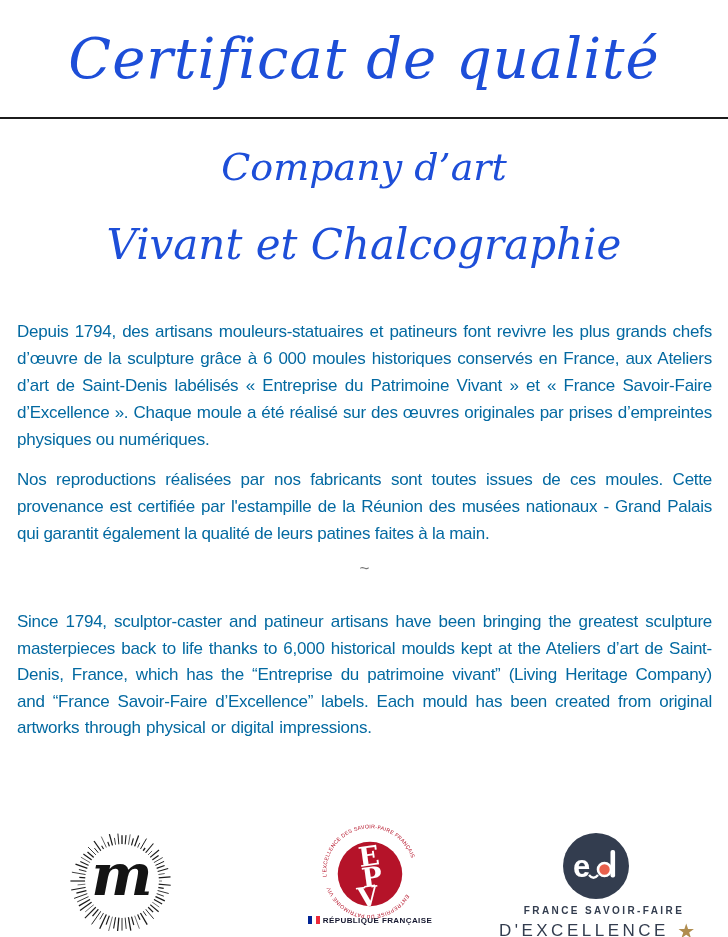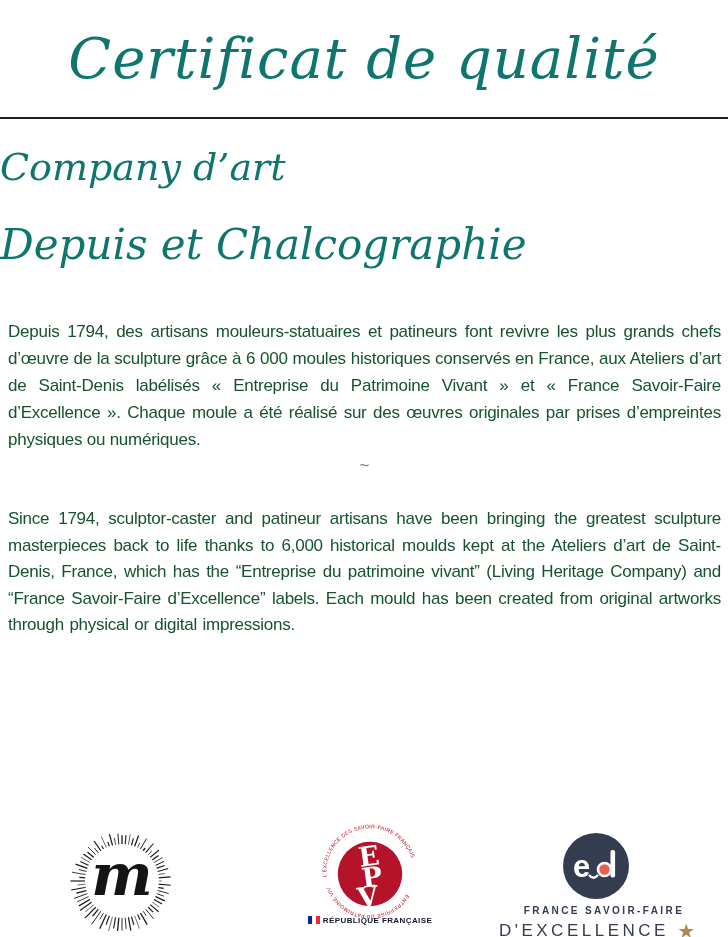--- a/index.html
+++ b/index.html
@@ -9,43 +9,44 @@
     background:#ffffff;
     overflow:hidden;
     font-family:"Liberation Sans",sans-serif;
     color:#1f1f1f;
   }
   
   .cal{
     font-family:"DejaVu Serif",serif;
     font-style:italic;
     font-weight:400;
-    color:#0f766e;
+    color:#1d4ed8;
+    text-align:center;
     white-space:nowrap;
   }
   .main-title{
     height:117px;
     display:flex;align-items:center;justify-content:center;
     font-size:56px;
     letter-spacing:1px;
   }
   .rule{
     border:0;border-top:2px solid #1c1c1c;
     margin:0;width:100%;
   }
   .sub1{margin:26px 0 0 0;font-size:38px;line-height:44px;}
   .sub2{margin:30px 0 0 0;font-size:42px;line-height:52px;}
   
   .content{padding:0 3px 0 4px;}
   .par{
-    margin:4px;
+    margin:13px;
     text-align:justify;
     font-size:17px;
     letter-spacing:-0.25px;
-    color:#14532d;
+    color:#0369a1;
   }
   .fr{line-height:27px;}
   .en{line-height:26.5px;word-spacing:1px;}
   #fr1{margin-top:47px;}
   #fr2{margin-top:8px;}
   .tilde{
     text-align:center;
     font-size:17px;line-height:18px;
     color:#777;margin-top:0;
   }
@@ -88,24 +89,25 @@
 </style>
 </head>
 <body>
 
 <div class="page">
 
   <div class="cal main-title">Certificat de qualité</div>
   <hr class="rule">
 
   <div class="cal sub1">Company d’art</div>
-  <div class="cal sub2">Depuis et Chalcographie</div>
+  <div class="cal sub2">Vivant et Chalcographie</div>
 
   <div class="content">
     <p id="fr1" class="par fr">Depuis 1794, des artisans mouleurs-statuaires et patineurs font revivre les plus grands chefs d’œuvre de la sculpture grâce à 6 000 moules historiques conservés en France, aux Ateliers d’art de Saint-Denis labélisés « Entreprise du Patrimoine Vivant » et « France Savoir-Faire d’Excellence ». Chaque moule a été réalisé sur des œuvres originales par prises d’empreintes physiques ou numériques.</p>
+    <p id="fr2" class="par fr">Nos reproductions réalisées par nos fabricants sont toutes issues de ces moules. Cette provenance est certifiée par l'estampille de la Réunion des musées nationaux - Grand Palais qui garantit également la qualité de leurs patines faites à la main.</p>
     <div class="tilde">~</div>
     <p id="en1" class="par en">Since 1794, sculptor-caster and patineur artisans have been bringing the greatest sculpture masterpieces back to life thanks to 6,000 historical moulds kept at the Ateliers d’art de Saint-Denis, France, which has the “Entreprise du patrimoine vivant” (Living Heritage Company) and “France Savoir-Faire d’Excellence” labels. Each mould has been created from original artworks through physical or digital impressions.</p>
   </div>
 
   <svg id="rmn-svg" class="logo" width="104" height="104" viewBox="0 0 104 104">
     <g id="burst">
         <line x1="88.0" y1="52.0" x2="92.0" y2="52.0" stroke="#1b1b1b" stroke-width="0.60"></line>
         <line x1="87.9" y1="55.1" x2="100.7" y2="56.3" stroke="#1b1b1b" stroke-width="1.15"></line>
         <line x1="87.5" y1="58.3" x2="93.7" y2="59.3" stroke="#1b1b1b" stroke-width="1.28"></line>
         <line x1="86.8" y1="61.3" x2="98.7" y2="64.5" stroke="#1b1b1b" stroke-width="0.90"></line>

